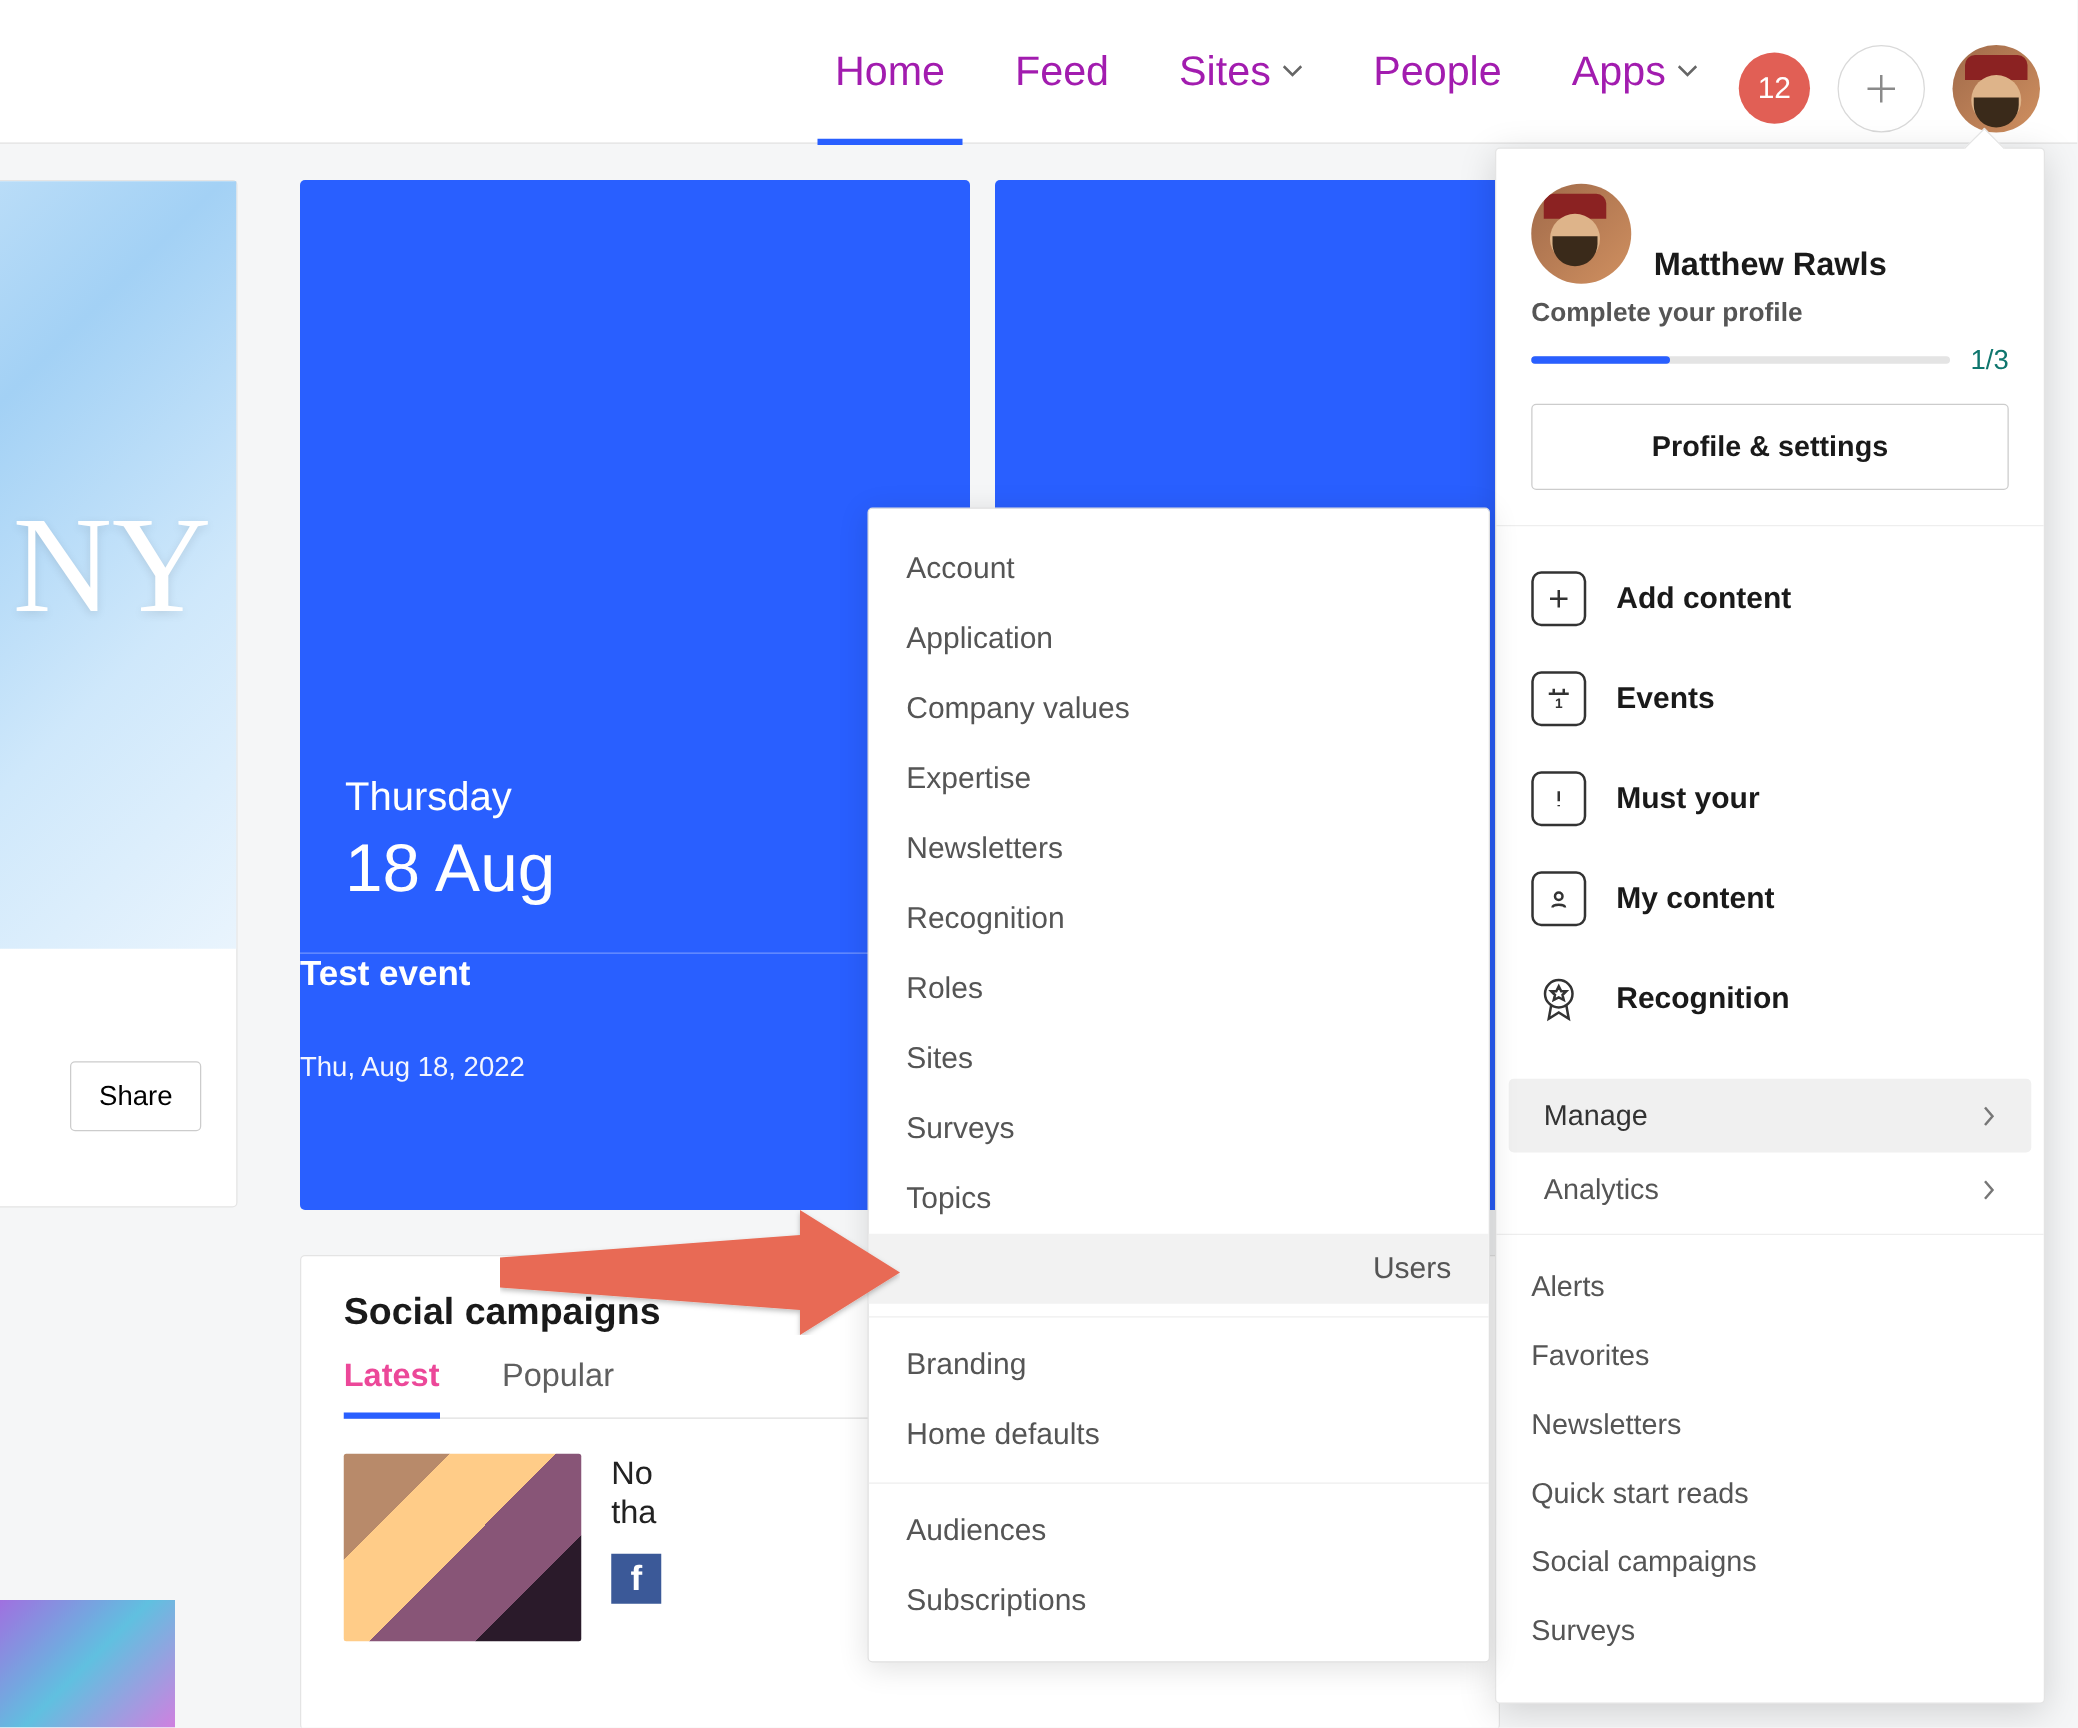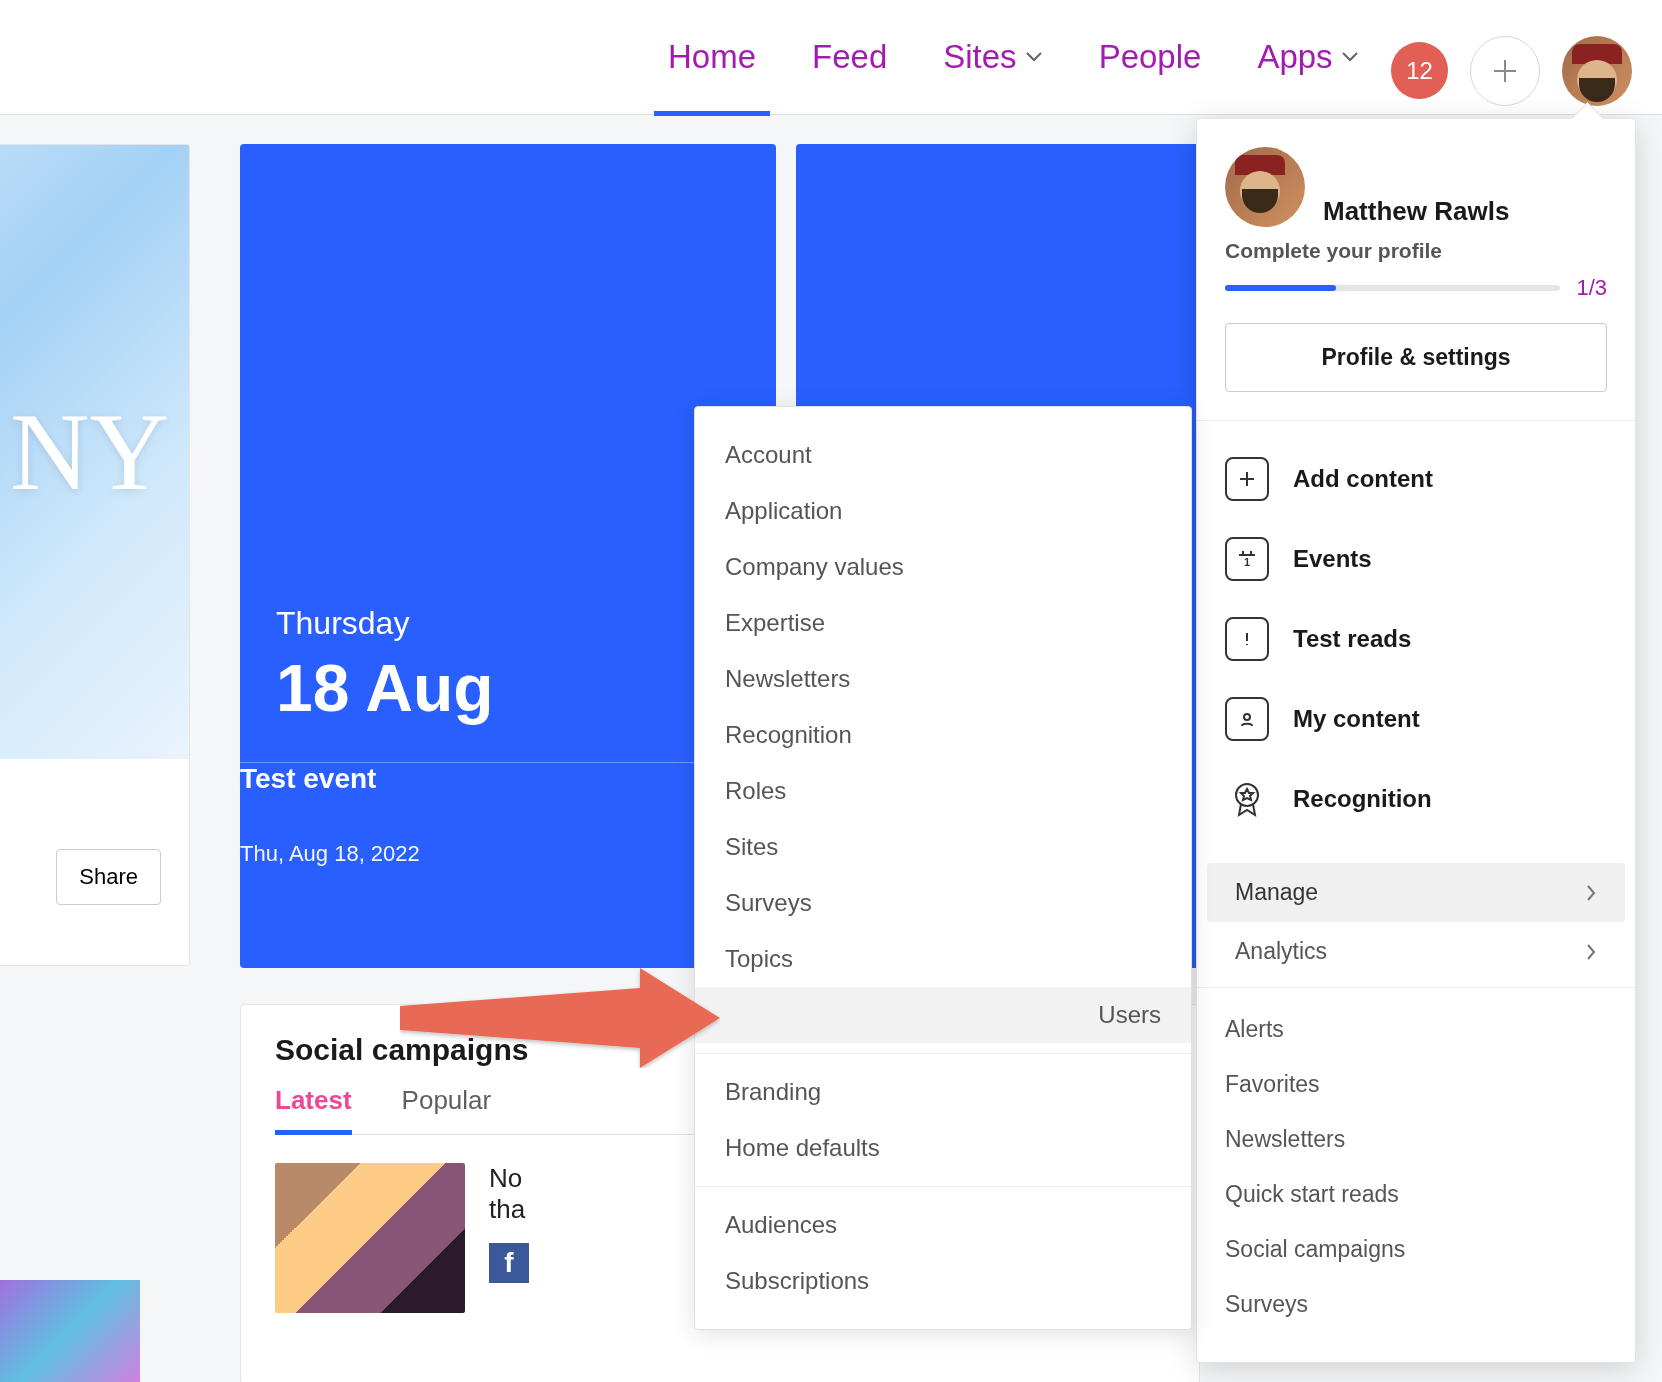--- a/index.html
+++ b/index.html
@@ -23,21 +23,21 @@
   
   .card { position:absolute; background:#fff; border:1px solid #e4e4e4; border-radius:4px; }
   .card1 { left:-240px; top:144px; width:430px; height:822px; }
   .card1 .hero { height:614px; background:linear-gradient(135deg,#d7ecfb 0%, #a3d1f5 40%, #cfe8fb 70%, #e9f4fd 100%); display:flex; align-items:center; justify-content:flex-end; padding-right:20px; font-family:"Times New Roman",serif; font-size:110px; color:#fff; text-shadow:0 2px 8px rgba(0,0,0,.1); }
   .card1 .title { padding:24px 28px 0 28px; font-size:28px; font-weight:600; white-space:nowrap; overflow:hidden; text-overflow:ellipsis; width:100%; }
   .card1 .sharebtn { position:absolute; right:28px; bottom:60px; border:1px solid #ccc; background:#fff; border-radius:4px; padding:14px 22px; font-size:22px; cursor:pointer; }
 
   .card2 { left:240px; top:144px; width:536px; height:824px; background:#295fff; color:#fff; border:none; }
   .card2 .top { height:618px; padding:36px; display:flex; flex-direction:column; justify-content:flex-end; }
   .card2 .day { font-size:32px; font-weight:300; margin-bottom:8px; }
-  .card2 .date { font-size:66px; font-weight:700; }
+  .card2 .date { font-size:54px; font-weight:400; }
   .card2 .bottom { border-top:1px solid rgba(255,255,255,.35); height:206px; }
   .card2 .evtitle { font-size:28px; font-weight:600; }
   .card2 .evdate { font-size:22px; margin-top:46px; opacity:.95; }
 
   .card3 { left:796px; top:144px; width:406px; height:824px; background:#295fff; border:none; }
 
   .social { position:absolute; left:240px; top:1004px; width:960px; height:380px; background:#fff; border:1px solid #e4e4e4; border-radius:4px; padding:28px 34px; }
   .social h2 { margin:0 0 18px 0; font-size:30px; font-weight:600; }
   .tabs { display:flex; gap:50px; font-size:26px; color:#5f5f5f; border-bottom:1px solid #e0e0e0; }
   .tab { padding-bottom:14px; cursor:pointer; }
@@ -57,21 +57,21 @@
 
   
   .usermenu { position:absolute; right:26px; top:118px; width:440px; background:#fff; border:1px solid #e4e4e4; border-radius:4px; box-shadow:0 6px 30px rgba(0,0,0,.15); z-index:30; }
   .usermenu::before { content:""; position:absolute; top:-12px; right:36px; width:22px; height:22px; background:#fff; border-left:1px solid #e4e4e4; border-top:1px solid #e4e4e4; transform:rotate(45deg); }
   .usermenu .head { padding:28px 28px 8px 28px; display:flex; align-items:flex-end; gap:18px; }
   .usermenu .name { font-size:26px; font-weight:600; }
   .usermenu .prof { padding:4px 28px 0 28px; font-size:21px; color:#555; font-weight:600; }
   .usermenu .progwrap { padding:12px 28px 0 28px; display:flex; align-items:center; gap:16px; }
   .usermenu .bar { flex:1; height:6px; background:#e4e4e4; border-radius:3px; position:relative; }
   .usermenu .bar .fill { position:absolute; left:0; top:0; height:100%; width:33%; background:#295fff; border-radius:3px; }
-  .usermenu .pct { font-size:22px; color:#a21caf; }
+  .usermenu .pct { font-size:22px; color:#0f766e; }
   .usermenu .psbtn { margin:22px 28px 28px 28px; border:1px solid #ccc; border-radius:4px; text-align:center; padding:20px 0; font-size:23px; font-weight:600; cursor:pointer; }
   .usermenu .sep { height:1px; background:#eee; }
   .usermenu .iconlist { padding:18px 0; }
   .usermenu .il { display:flex; align-items:center; gap:24px; padding:18px 28px; font-size:24px; font-weight:600; cursor:pointer; }
   .usermenu .il .ic { width:44px; height:44px; border:2px solid #333; border-radius:8px; display:flex; align-items:center; justify-content:center; flex:0 0 44px; }
   .usermenu .il .ic svg { stroke:#333; stroke-width:2; fill:none; }
   .usermenu .il.nob .ic { border:none; }
   .usermenu .submenulist { padding:6px 0; }
   .usermenu .sm { display:flex; align-items:center; justify-content:space-between; padding:16px 28px; font-size:23px; color:#555; cursor:pointer; border-radius:4px; margin:0 10px; }
   .usermenu .sm.hl { background:#f0f0f0; color:#333; }
@@ -222,21 +222,21 @@
           </svg>
         </div>
       <span>Events</span>
     </div>
     <div class="il">
       <div class="ic">
           <svg width="24" height="24" viewBox="0 0 24 24">
             <path d="M12 6 V14 M12 17 V18"></path>
           </svg>
         </div>
-      <span>Test reads</span>
+      <span>Must your</span>
     </div>
     <div class="il">
       <div class="ic">
           <svg width="24" height="24" viewBox="0 0 24 24">
             <circle cx="12" cy="10" r="3"></circle>
             <path d="M7 19 C7 16 17 16 17 19"></path>
           </svg>
         </div>
       <span>My content</span>
     </div>

